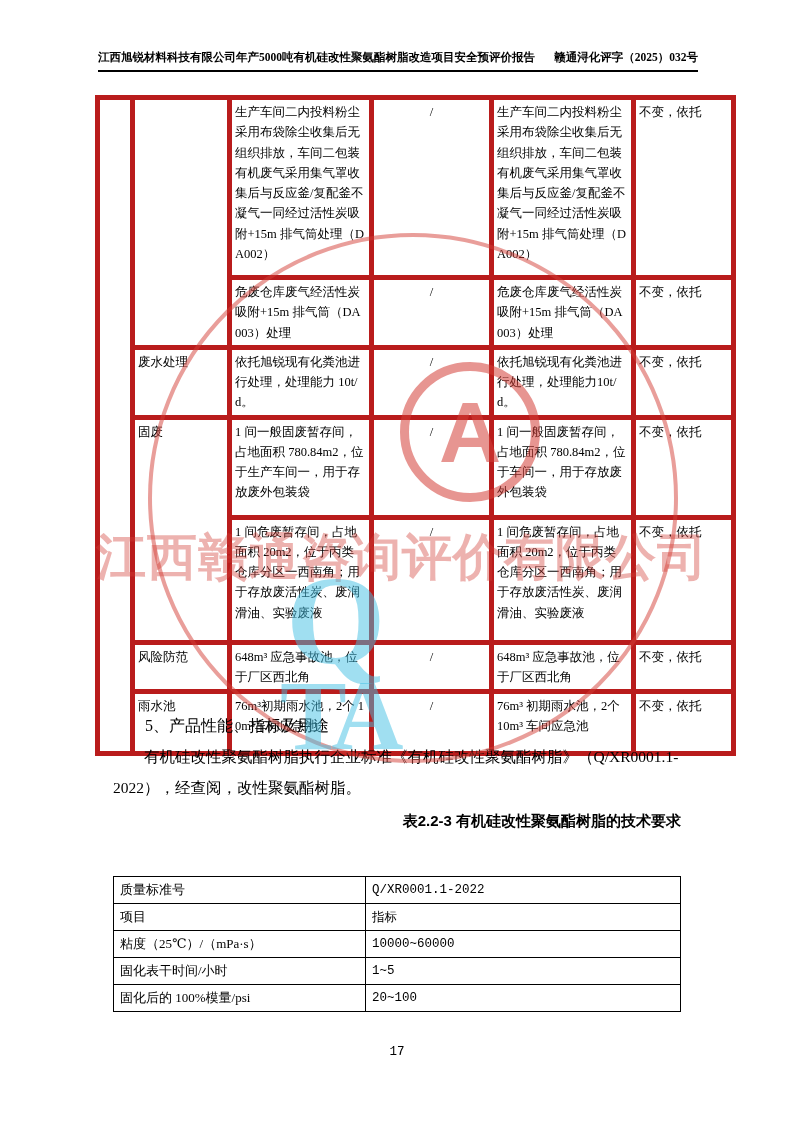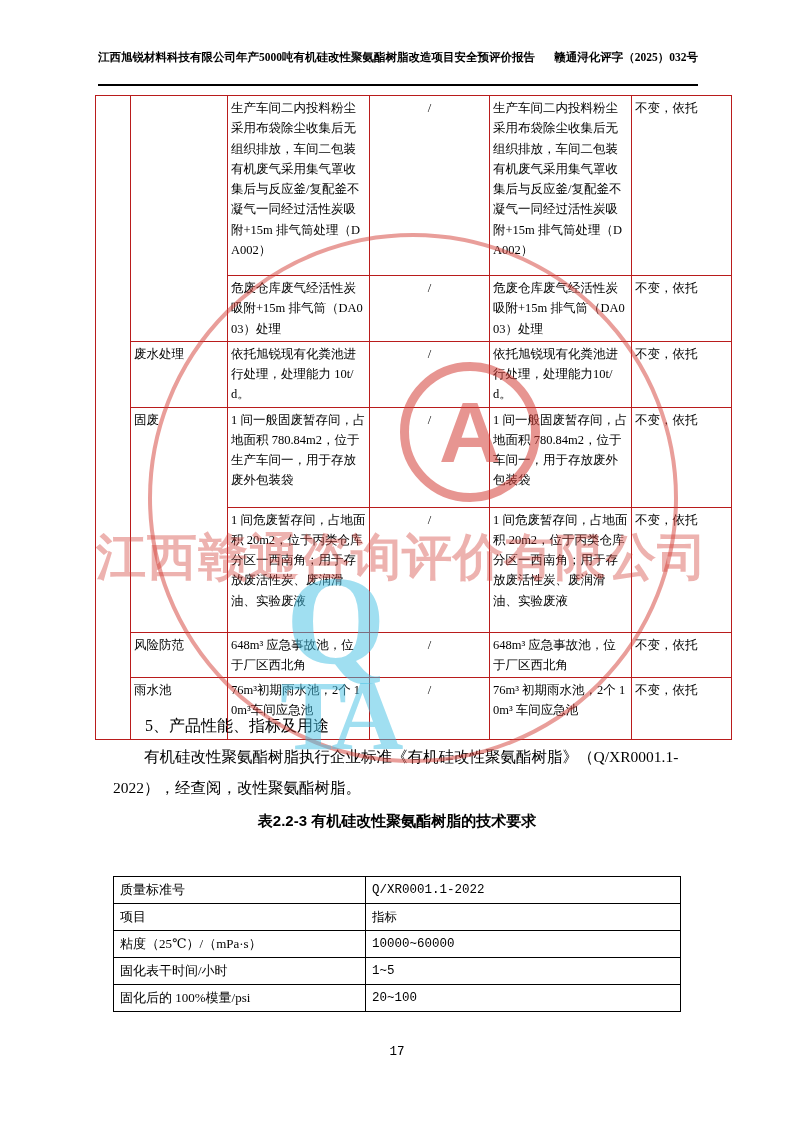--- a/index.html
+++ b/index.html
@@ -9,48 +9,48 @@
     background:#ffffff; color:#000;
     font-family:"Liberation Serif","DejaVu Serif",serif;
     overflow:hidden;
   }
 
   
   .header {
     position:absolute; top:50px; left:98px; width:600px;
     display:flex; justify-content:space-between; align-items:flex-end;
     font-weight:bold; font-size:11.5px; white-space:nowrap;
-    border-bottom:2px solid #000; padding-bottom:19px;
+    border-bottom:2px solid #000; padding-bottom:5px;
   }
 
   
   table { border-collapse:collapse; table-layout:fixed; }
   .t1 {
     position:absolute; top:95px; left:95px; width:636px;
     font-size:12.5px; line-height:1.62;
   }
   .t1 td {
-    border:1px solid #b91c1c; vertical-align:top; padding:2px 3px;
+    border:5px solid #b91c1c; vertical-align:top; padding:2px 3px;
     word-break:break-all;
   }
   .t1 td.mid { text-align:center; }
   .t1 tr.r0 { height:180px; }
   .t1 tr.r1 { height:65px; }
   .t1 tr.r2 { height:60px;font-family:Liberation Serif, serif; }
   .t1 tr.r3 { height:100px; }
   .t1 tr.r4 { height:125px; }
   .t1 tr.r5 { height:43px; }
   .t1 tr.r6 { height:62px; }
 
   
   .section { position:absolute; top:712px; left:113px; width:568px; }
   .sec-heading { font-size:16px; padding-left:32px; line-height:1.7; }
   .sec-para { font-size:15.5px; text-indent:31px; line-height:2.0; margin-top:2px; }
   .table-caption {
-    text-align:center; font-weight:bold; font-size:15px; margin-top:9px;
+    text-align:right; font-weight:bold; font-size:15px; margin-top:9px;
     font-family:"Liberation Sans","DejaVu Sans",sans-serif;
   }
 
   
   .t2 {
     position:absolute; top:876px; left:113px; width:567px; font-size:13px;
   }
   .t2 td { border:1px solid #000; padding:2px 6px; height:27px; vertical-align:middle; }
   .t2 td.val { font-family:"Liberation Mono","DejaVu Sans Mono",monospace; font-size:12.5px; }
 

